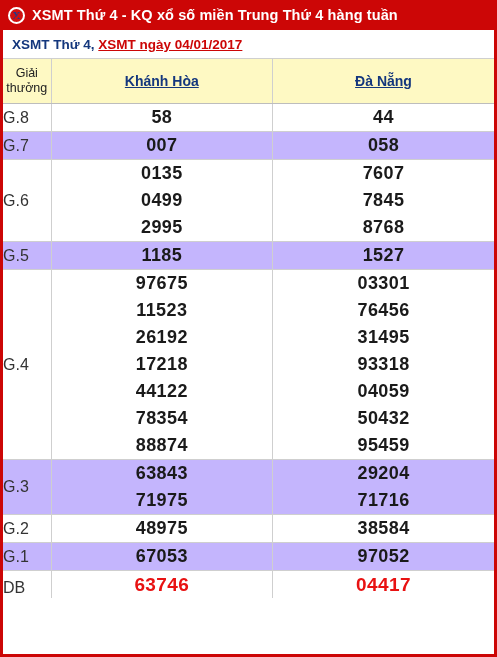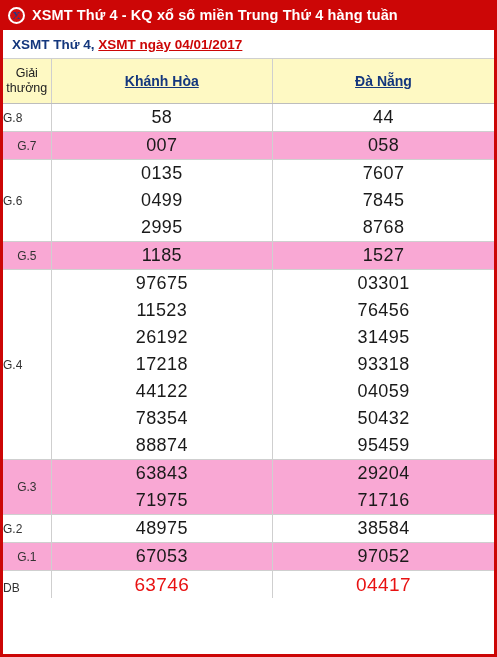--- a/index.html
+++ b/index.html
@@ -131,35 +131,35 @@
   }
   .prov-link {
     font-size: 14px;
     font-weight: bold;
     color: #14377d;
     text-decoration: underline;
     cursor: pointer;
     display: inline-block;
   }
 
-  tbody tr.stripe > td { background: #f9a8d4; text-align: center; }
+  tbody tr.stripe > td { background: #c4b5fd; }
   tbody tr.plain  > td { background: #ffffff; }
 
   td.prize-label {
-    font-size: 12px;
+    font-size: 16px;
     color: #333333;
     text-align: left;
     padding-left: 9px;
     vertical-align: top;
     padding-top: 7px;
   }
   td.nums {
     text-align: center;
     font-size: 18px;
-    font-weight: normal;
+    font-weight: bold;
     color: #1a1a1a;
     letter-spacing: 0.4px;
     padding: 4px 0 5px 0;
   }
   td.nums .num-line {
     line-height: 27px;
     display: block;
   }
   tr.db-row td.nums {
     color: #e81212;

